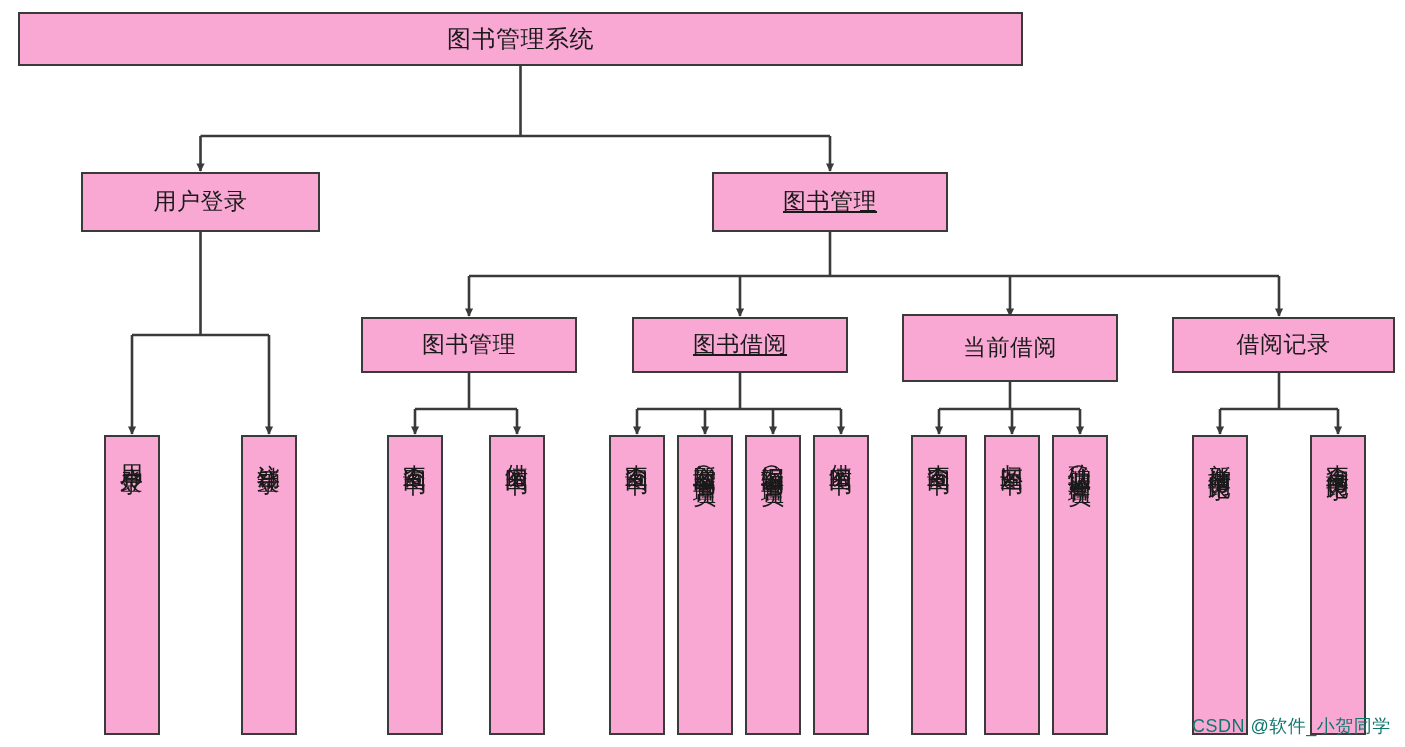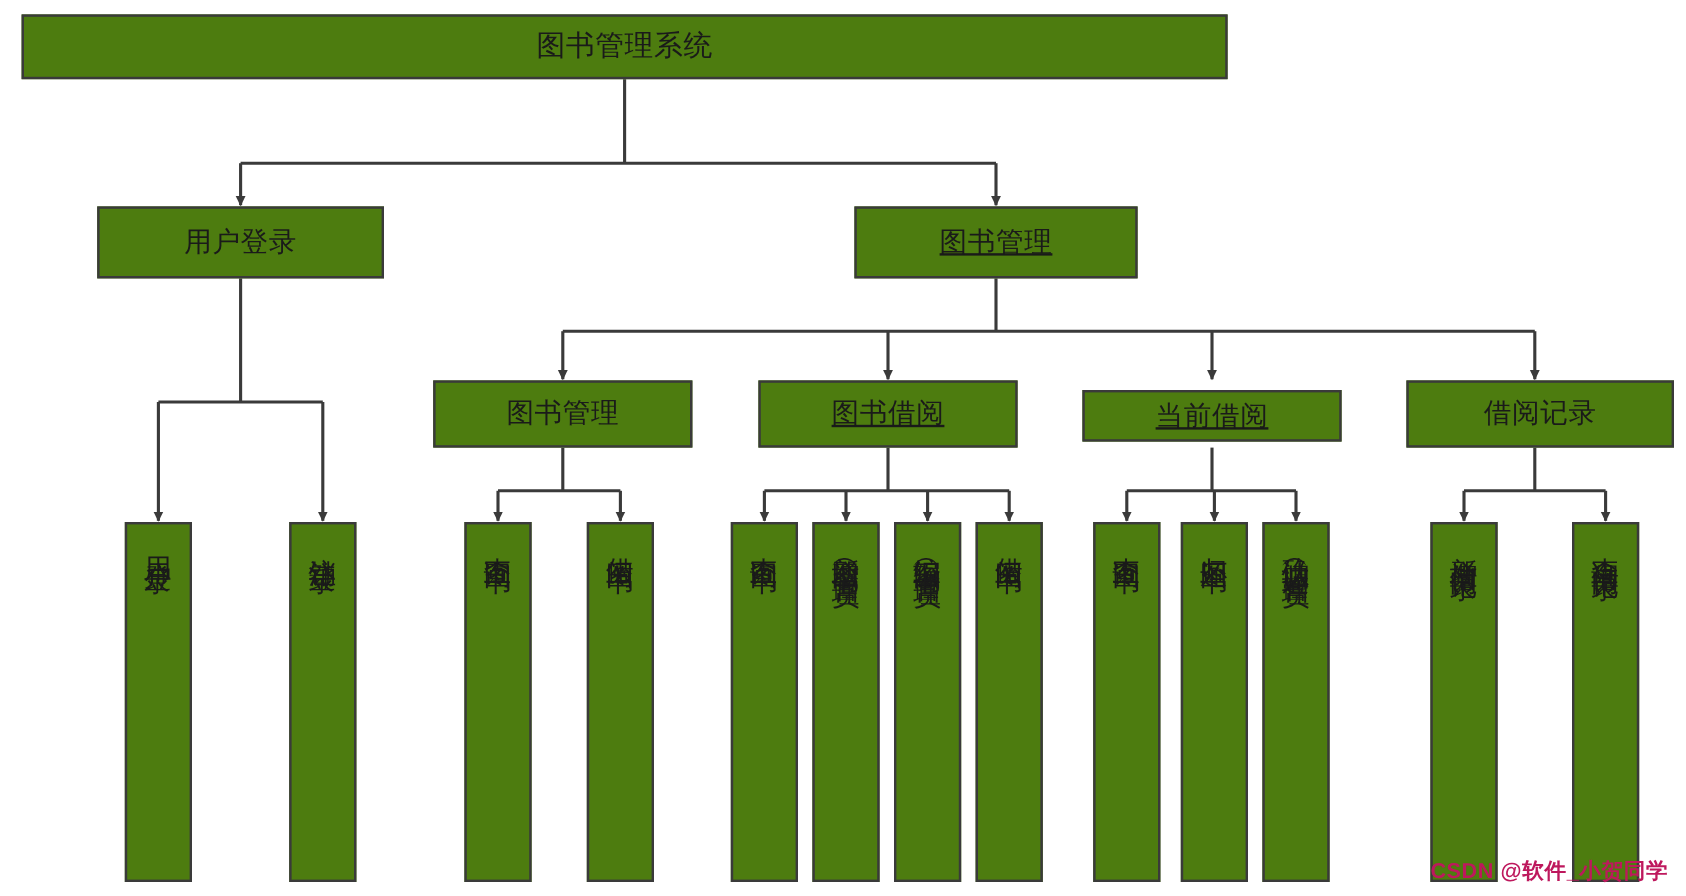--- a/index.html
+++ b/index.html
@@ -20,21 +20,21 @@
   #edges-layer {
     position: absolute;
     left: 0;
     top: 0;
     width: 1405px;
     height: 747px;
   }
   .node {
     position: absolute;
     box-sizing: border-box;
-    background: #4d7c0f;
+    background: #f9a8d4;
     border: 2px solid #3a3a3a;
     display: flex;
     align-items: center;
     justify-content: center;
     color: #1a1a1a;
   }
   .node-label {
     display: block;
     text-align: center;
     line-height: 1.18;
@@ -50,26 +50,25 @@
   .node.vertical .node-label {
     writing-mode: vertical-rl;
     text-orientation: upright;
     font-size: 23px;
     letter-spacing: 3px;
     line-height: 1.05;
   }
   .node.lvl1 .node-label { font-size: 24px; }
   .watermark {
     position: absolute;
-    color: #be185d;
+    color: #0f766e;
     font-size: 18px;
     white-space: nowrap;
     letter-spacing: 0.5px;
     pointer-events: none;
-    font-weight: bold;
   }
 </style>
 </head>
 <body>
 
 <div id="diagram-root">
 
   <svg id="edges-layer" viewBox="0 0 1405 747" xmlns="http://www.w3.org/2000/svg">
     <defs>
       <marker id="arrowhead" markerWidth="9" markerHeight="9" refX="7.6" refY="4.5" orient="auto" markerUnits="userSpaceOnUse">
@@ -122,21 +121,21 @@
       </div>
       <div class="node horizontal lvl2" style="left: 712px; top: 172px; width: 236px; height: 60px; text-decoration: underline;">
         <span class="node-label">图书管理</span>
       </div>
       <div class="node horizontal lvl3" style="left: 361px; top: 317px; width: 216px; height: 56px;">
         <span class="node-label">图书管理</span>
       </div>
       <div class="node horizontal lvl3" style="left: 632px; top: 317px; width: 216px; height: 56px; text-decoration: underline;">
         <span class="node-label">图书借阅</span>
       </div>
-      <div class="node horizontal lvl3" style="left: 902px; top: 325px; width: 216px; height: 43px; text-decoration: underline;">
+      <div class="node horizontal lvl3" style="left: 902px; top: 314px; width: 216px; height: 68px;">
         <span class="node-label">当前借阅</span>
       </div>
       <div class="node horizontal lvl3" style="left: 1172px; top: 317px; width: 223px; height: 56px;">
         <span class="node-label">借阅记录</span>
       </div>
       <div class="node vertical lvl4" style="left: 104px; top: 435px; width: 56px; height: 300px;">
         <span class="node-label">用户登录</span>
       </div>
       <div class="node vertical lvl4" style="left: 241px; top: 435px; width: 56px; height: 300px;">
         <span class="node-label">注销登录</span>

